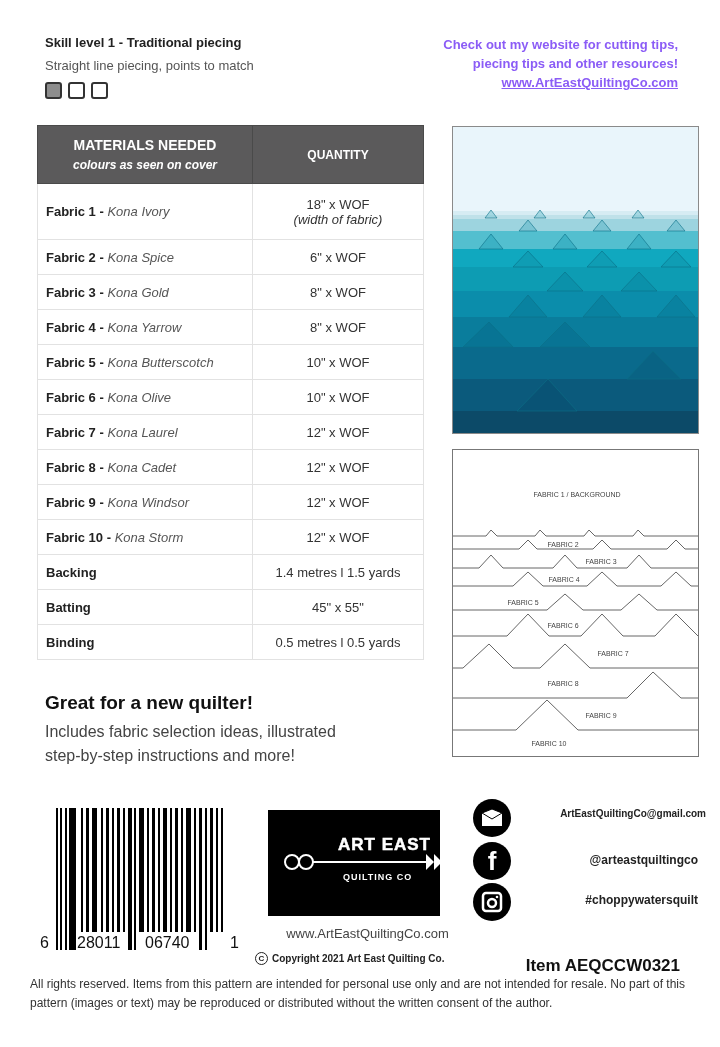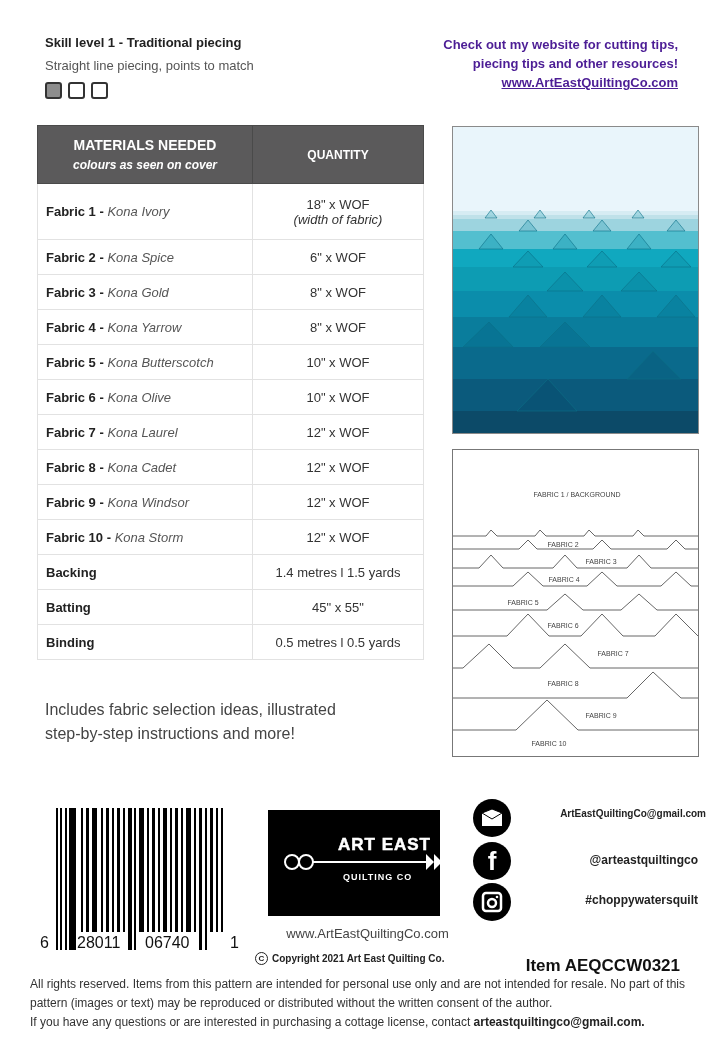--- a/index.html
+++ b/index.html
@@ -6,21 +6,21 @@
   html, body { width: 720px; height: 1047px; background: #ffffff; overflow: hidden; }
   body { font-family: "Liberation Sans", "DejaVu Sans", sans-serif; color: #1e1e1e; position: relative; }
 
   .skill { position: absolute; left: 45px; top: 35px; }
   .skill-title { font-size: 13px; font-weight: bold; color: #222; }
   .skill-sub { font-size: 13px; color: #555; margin-top: 8px; }
   .skill-boxes { display: flex; gap: 6px; margin-top: 9px; }
   .skill-box { width: 17px; height: 17px; border: 2px solid #333; border-radius: 3px; background: #fff; }
   .skill-box.filled { background: #8d8d8d; }
 
-  .promo { position: absolute; right: 42px; top: 35px; text-align: right; font-size: 13px; font-weight: bold; color: #4c1d95; line-height: 19px; }
+  .promo { position: absolute; right: 42px; top: 35px; text-align: right; font-size: 13px; font-weight: bold; color: #8b5cf6; line-height: 19px; }
   .promo .url { text-decoration: underline; }
 
   table.materials { position: absolute; left: 37px; top: 125px; width: 387px; border-collapse: collapse; font-size: 13px; }
   table.materials th { background: #5b5a5b; color: #fff; border: 1px solid #4a4a4a; font-weight: bold; }
   table.materials th.col1 { width: 215px; height: 58px; font-size: 14px; }
   table.materials th .subhead { display: block; font-style: italic; font-size: 12px; margin-top: 5px; font-weight: bold; }
   table.materials th.col2 { font-size: 12px; }
   table.materials td { border: 1px solid #e2e2e2; height: 35px; color: #222; }
   table.materials td.name { padding-left: 8px; }
   table.materials td.name b { font-weight: bold; }
@@ -205,20 +205,21 @@
       <text x="110" y="178">FABRIC 6</text>
       <text x="160" y="206">FABRIC 7</text>
       <text x="110" y="236">FABRIC 8</text>
       <text x="148" y="268">FABRIC 9</text>
       <text x="96" y="296">FABRIC 10</text>
     </g>
   </svg>
 </div>
 
 <div class="great">
+  <div class="great-title">Great for a new quilter!</div>
   <div class="great-desc">
     <div>Includes fabric selection ideas, illustrated</div>
     <div>step-by-step instructions and more!</div>
   </div>
 </div>
 
 <div class="barcode">
   <svg width="195" height="150" viewBox="0 0 195 150">
     <g fill="#000">
       <rect x="8" y="0" width="2" height="142"></rect>
@@ -298,14 +299,13 @@
   </div>
 </div>
 <div class="contact-text" style="right:14px;top:808px;font-size:10px">ArtEastQuiltingCo@gmail.com</div>
 <div class="contact-text" style="right:22px;top:853px;font-size:12px">@arteastquiltingco</div>
 <div class="contact-text" style="right:22px;top:893px;font-size:12px">#choppywatersquilt</div>
 <div class="item-code">Item AEQCCW0321</div>
 
 <div class="legal">
   <div>All rights reserved. Items from this pattern are intended for personal use only and are not intended for resale. No part of this</div>
   <div>pattern (images or text) may be reproduced or distributed without the written consent of the author.</div>
-  <div><span>If you have any questions or are interested in purchasing a cottage license, contact </span><b>arteastquiltingco@gmail.com.</b></div>
 </div>
 
 </body></html>

